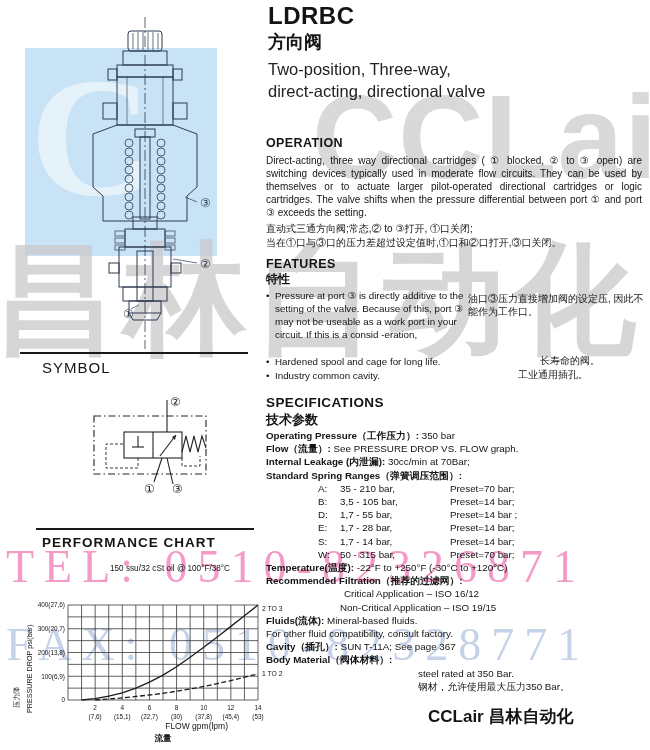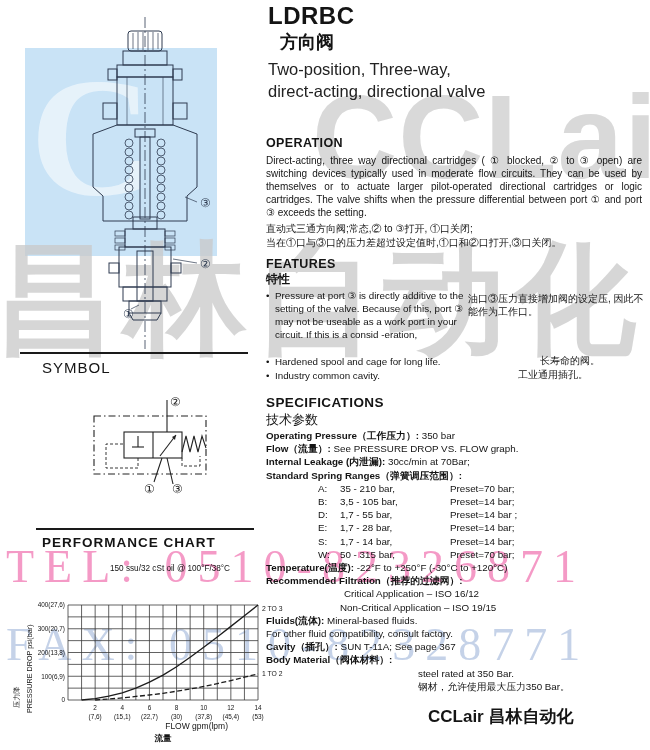--- a/index.html
+++ b/index.html
@@ -14,21 +14,21 @@
              letter-spacing:1px;line-height:1;white-space:nowrap;}
   .wm-cn{left:-6px;top:238px;font-size:122px;font-weight:bold;color:#c9c9c9;opacity:.75;
          letter-spacing:8px;line-height:1;white-space:nowrap;}
   .wm-tel{left:6px;top:540px;font-family:"Liberation Serif",serif;font-size:46px;
           color:#ec4899;opacity:.55;letter-spacing:10px;white-space:nowrap;}
   .wm-fax{left:6px;top:618px;font-family:"Liberation Serif",serif;font-size:46px;
           color:#96aed6;opacity:.55;letter-spacing:10px;white-space:nowrap;}
   
   .content{position:absolute;z-index:2;}
   .title-model{left:268px;top:2px;font-size:24px;font-weight:bold;letter-spacing:.5px;}
-  .title-cn{left:280px;top:30px;font-size:18px;font-weight:bold;}
+  .title-cn{left:268px;top:30px;font-size:18px;font-weight:bold;}
   .title-desc{left:268px;top:58px;font-size:16.5px;line-height:22px;color:#222;}
   h3.sec{margin:0;font-size:12.5px;font-weight:bold;letter-spacing:.4px;}
   .body-text{font-size:10px;line-height:13px;text-align:justify;}
   .cn-line{font-size:10px;line-height:13px;}
   .bullets{width:202px;font-size:9.8px;line-height:13px;}
   .bullet{display:flex;}
   .bullet .dot{width:9px;flex:none;}
   .rule{position:absolute;height:2px;background:#1a1a1a;z-index:2;}
   
   .spec{left:266px;top:429px;width:378px;font-size:9.8px;line-height:13.2px;}
@@ -200,21 +200,21 @@
       <path d="M94,66 L94,74 L112,74 L112,64" stroke-dasharray="3 2" stroke-width="0.9"></path>
     </g>
     <g font-size="12" fill="#222" font-family="Liberation Sans, sans-serif">
       <text x="82" y="14">②</text>
       <text x="56" y="101">①</text>
       <text x="84" y="101">③</text>
     </g>
   </svg>
 
   <h3 class="sec content" style="left:266px;top:395px;font-size:13.5px;">SPECIFICATIONS</h3>
-  <div class="content" style="left:266px;top:411px;font-size:13px;font-weight:normal;">技术参数</div>
+  <div class="content" style="left:266px;top:411px;font-size:13px;font-weight:bold;">技术参数</div>
 
   <div class="content spec">
     <div><b>Operating Pressure（工作压力）:</b> <span>350 bar</span></div>
     <div><b>Flow（流量）:</b> <span>See PRESSURE DROP VS. FLOW graph.</span></div>
     <div><b>Internal Leakage (内泄漏):</b> <span>30cc/min at 70Bar;</span></div>
     <div><b>Standard Spring Ranges（弹簧调压范围）:</b></div>
     <div id="springs-container">
         <div class="spring-row">
           <span class="code">A:</span>
           <span class="range">35 - 210 bar,</span>

